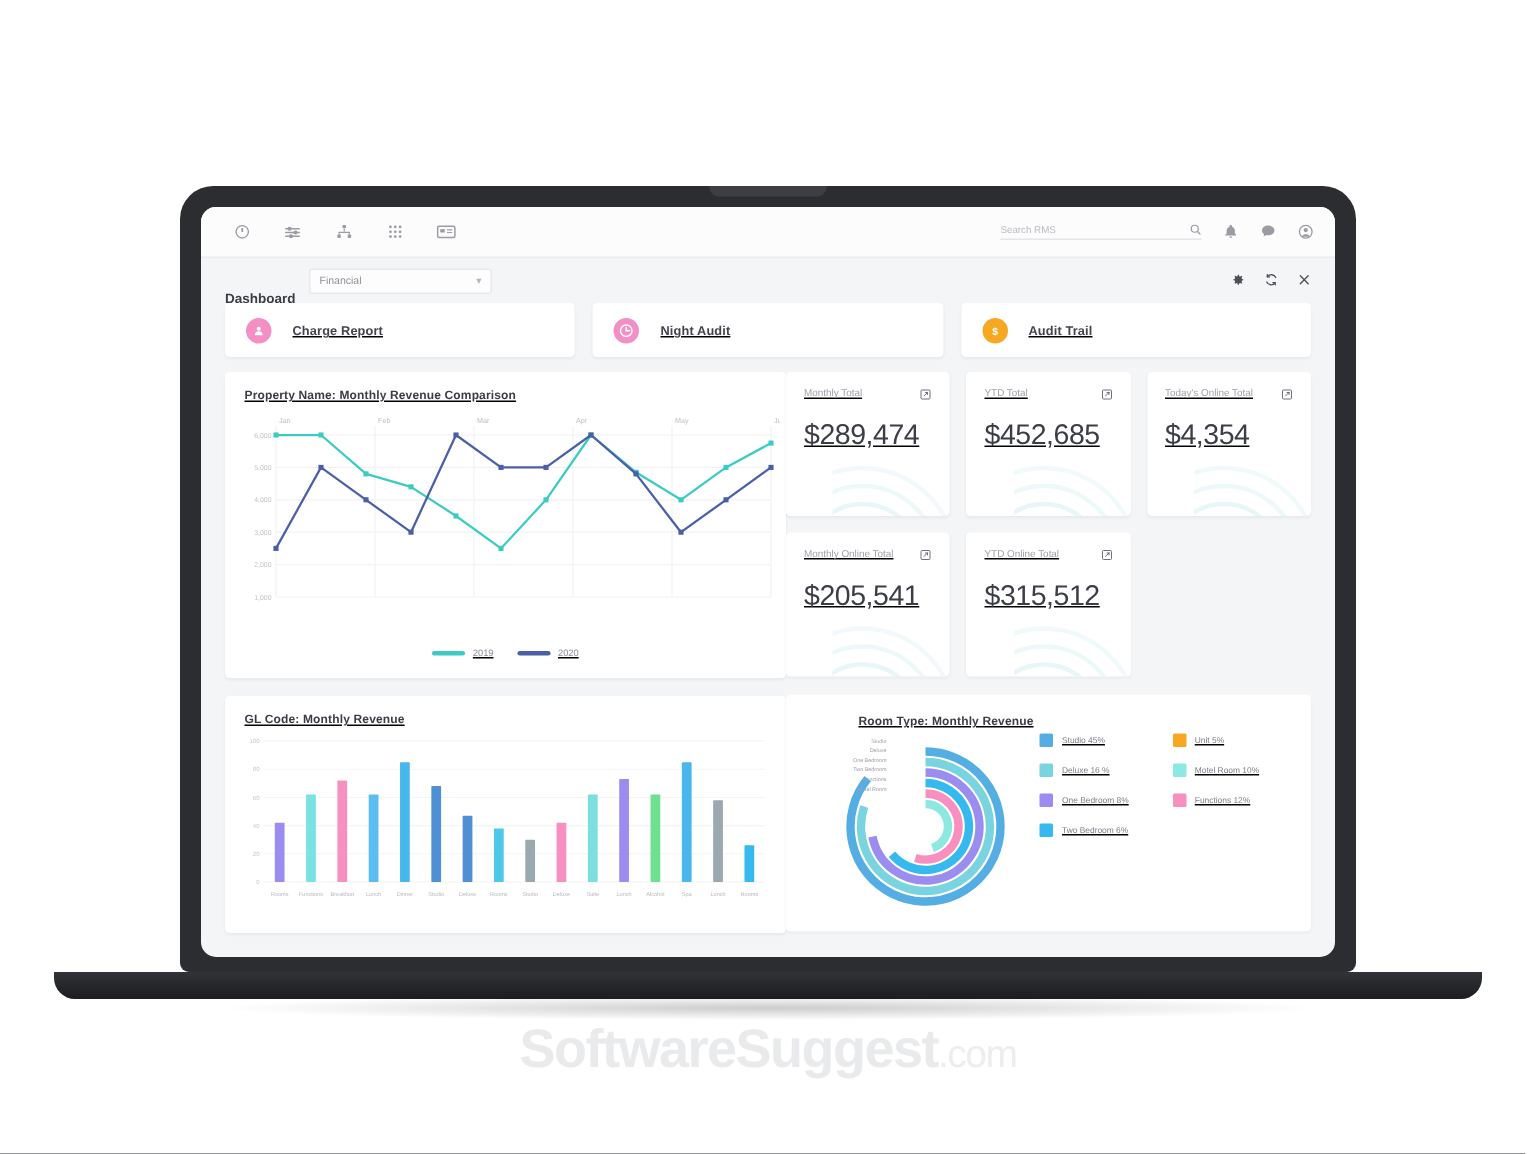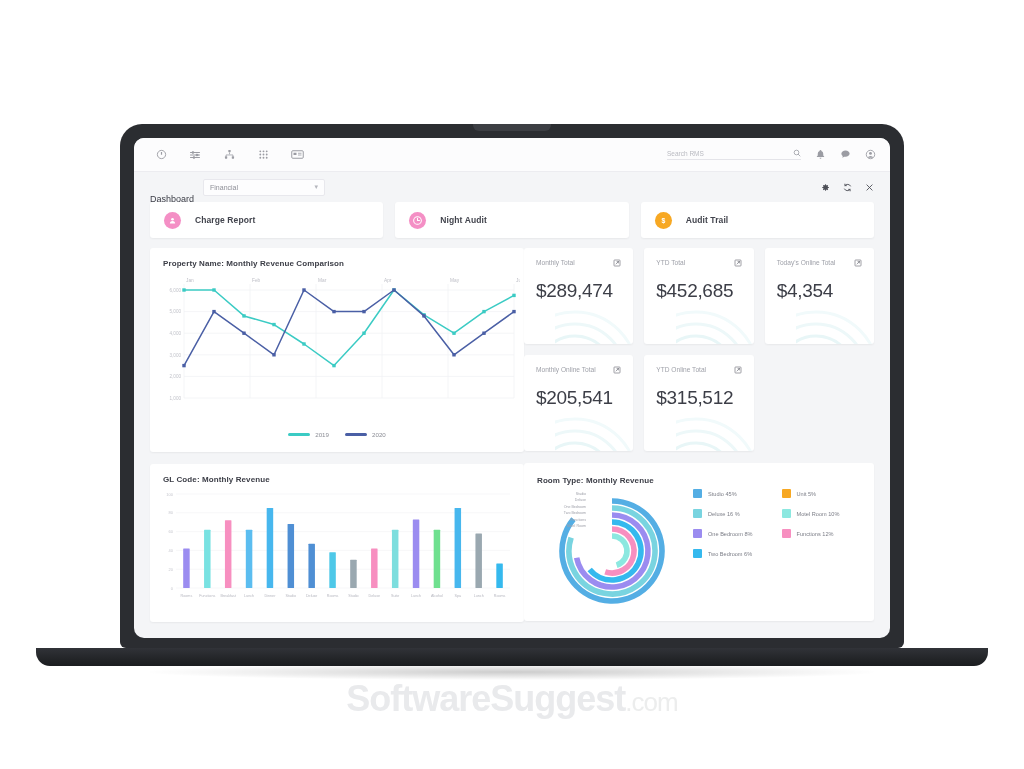--- a/index.html
+++ b/index.html
@@ -86,21 +86,21 @@
   .topbar-ic { color: #9b9ca3; display: flex; align-items: center; }
 
   
   #dash-header {
     height: 30px;
     background: #f4f5f7;
     display: flex; align-items: center;
     padding: 0 16px;
   }
   #dash-title {
-    font-size: 9px; font-weight: normal; color: #3b3d46;
+    font-size: 9px; font-weight: bold; color: #3b3d46;
     margin-right: 9px;
     margin-top: 23px;
   }
   #dash-select {
     width: 122px; height: 17px;
     background: #fdfdfe;
     border: 1px solid #e8e8ed;
     border-radius: 2px;
     display: flex; align-items: center;
     padding: 0 6px;
@@ -118,20 +118,21 @@
   #content {
     padding: 0 16px 0 16px;
     height: calc(100% - 64px);
     overflow: hidden;
   }
 
   .card {
     background: #ffffff;
     border-radius: 3px;
     box-shadow: 0 1px 2px rgba(30,32,40,0.06);
+    text-decoration: underline;
   }
 
   
   #quick-actions {
     display: flex; gap: 12px;
     margin-bottom: 10px;
   }
   .qa-btn {
     flex: 1;
     height: 36px;
@@ -190,21 +191,21 @@
     position: absolute; right: -34px; bottom: -50px;
     width: 112px; height: 112px; pointer-events: none;
   }
 
   
   #bar-card { height: 158px; }
   .bar-xlbl { font-size: 3.7px; fill: #b7b8c0; font-family: "Liberation Sans", sans-serif; }
   .bar-ylbl { font-size: 4px; fill: #c6c7ce; font-family: "Liberation Sans", sans-serif; }
 
   
-  #donut-card { height: 158px; display: flex; }
+  #donut-card { height: 158px; display: flex; text-align: right; }
   #donut-left { width: 165px; flex-shrink: 0; padding-top: 2px; }
   #donut-legend {
     flex: 1; display: grid;
     grid-template-columns: 1fr 1fr;
     align-content: start;
     padding: 26px 10px 0 4px;
     row-gap: 11px; column-gap: 6px;
   }
   .dl-item { display: flex; align-items: center; gap: 6px; }
   .dl-sw { width: 9px; height: 9px; border-radius: 1px; flex-shrink: 0; }

